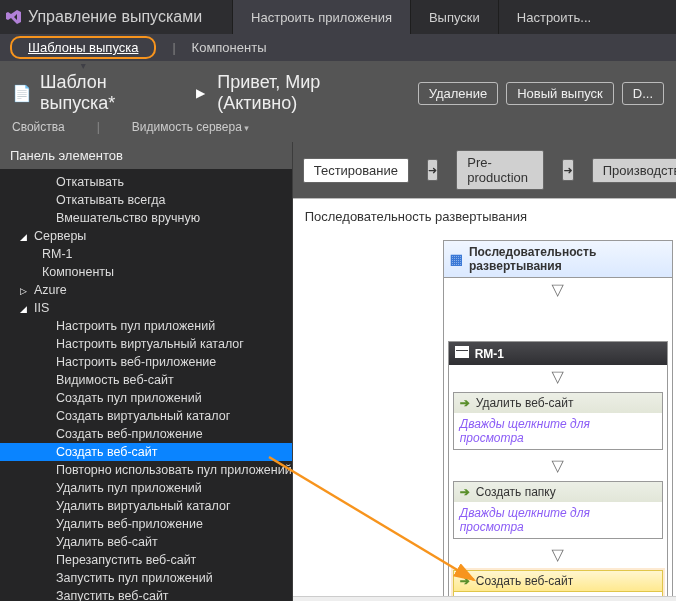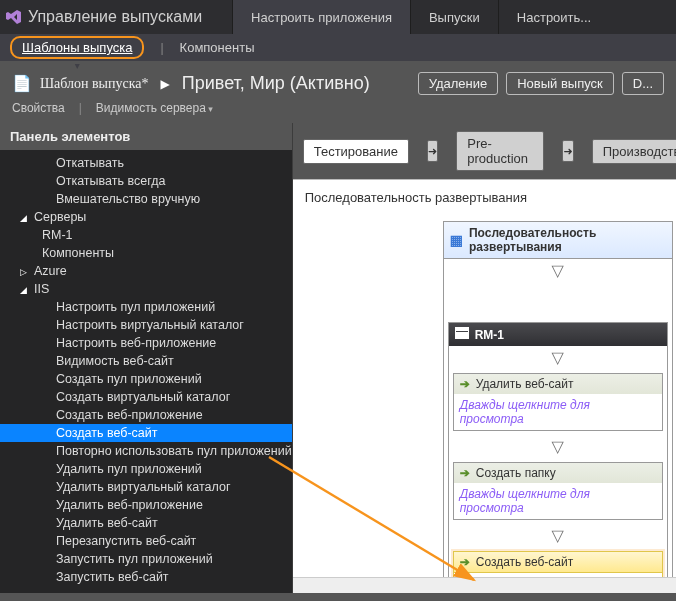--- a/index.html
+++ b/index.html
@@ -33,55 +33,55 @@
   .titlebar .top-tab.active { background: #3f3f46; }
   
   .subnav {
     background: #3f3f46; height: 30px;
     display: flex; align-items: center; padding: 0 10px;
     border-bottom: 3px solid #555;
   }
   .subnav-item { margin-right: 16px; font-size: 13px; color: #d0d0d0; }
   .subnav-item.highlighted {
     border: 2px solid #f7941d; border-radius: 10px;
-    padding: 2px 10px; text-decoration: underline; color: #fff;
+    padding: 2px 16px; text-decoration: underline; color: #fff;
     position: relative;
   }
   .subnav-item.highlighted::after{
     content:"▾"; position:absolute; left:50%; bottom:-14px; transform:translateX(-50%);
     color:#3f3f46; font-size:10px;
   }
   .subnav .divider { color: #888; margin-right: 16px; }
   
   .tmpl-header {
     background: #555; padding: 8px 12px 4px;
     display: flex; align-items: center; gap: 8px;
   }
   .tmpl-header .icon { color: #fff; font-size: 16px; }
-  .tmpl-header .name { font-size: 14px; color: #eee; font-family: Liberation Serif, serif; }
+  .tmpl-header .name { font-size: 18px; color: #eee; }
   .tmpl-header .play { color: #fff; font-size: 12px; margin: 0 4px; }
   .tmpl-header .status { font-size: 18px; color: #eee; }
   .tmpl-header .spacer { flex: 1; }
   .btn-outline {
     border: 1px solid #bbb; border-radius: 3px;
     color: #eee; font-size: 13px; padding: 3px 10px;
     white-space: nowrap;
   }
-  .tmpl-sub { padding: 2px 12px 8px; display: flex; gap: 14px; font-size: 12px; color:#ccc;align-items:flex-end; }
+  .tmpl-sub { padding: 2px 12px 8px; display: flex; gap: 32px; font-size: 12px; color:#ccc;align-items:flex-end; }
   .tmpl-sub .link { color:#ccc; }
   .tmpl-sub .link.dd::after { content:" ▾"; color:#bbb; font-size:9px;}
   .tmpl-sub .sep { color:#888; }
   
   .body-split { display: flex; height: calc(100% - 34px - 33px - 42px - 22px); }
   .toolbox {
     width: 300px; background: #252526; display: flex; flex-direction: column;
     border-right: 1px solid #3c3c3c;
   }
   .toolbox-title {
-    background: #555; color: #eee; font-size: 13px; font-weight: bold;
+    background: #555; color: #eee; font-size: 13px; font-weight: normal;
     padding: 6px 10px;
   }
   .tree {
     overflow-y: auto; flex: 1; padding: 4px 0; font-size: 12.5px;
     color: #dcdcdc;
   }
   .tree-item {
     padding: 2px 0 2px 20px; display: flex; align-items: flex-end;
     white-space: nowrap;
   }

